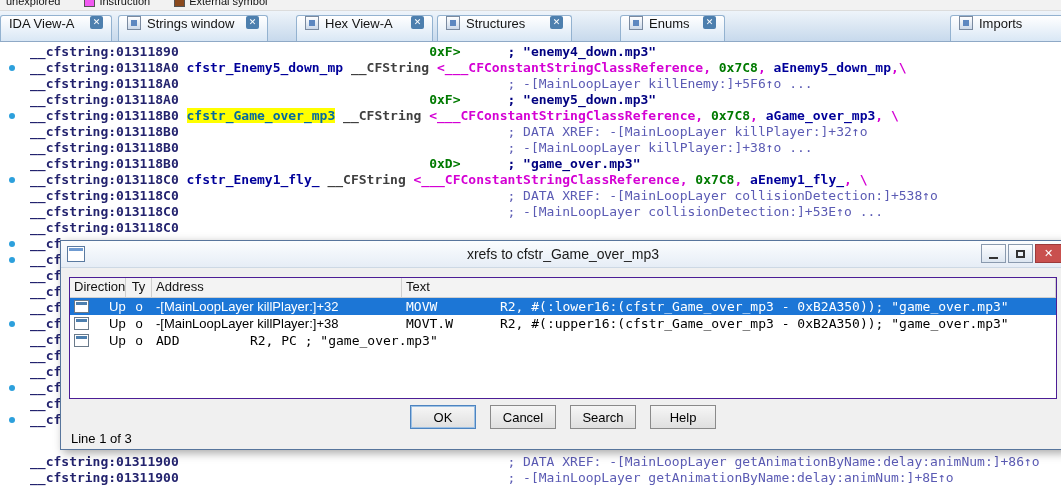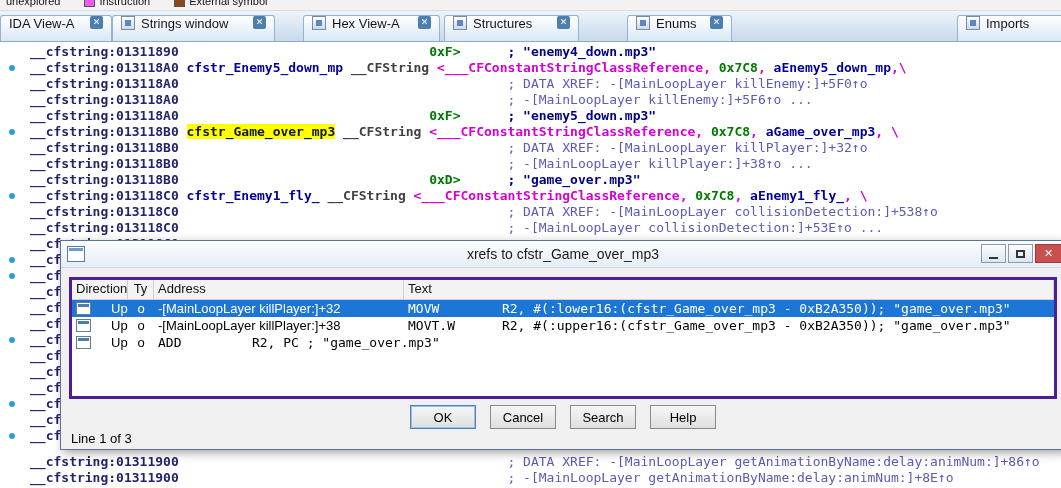--- a/index.html
+++ b/index.html
@@ -11,57 +11,57 @@
   .legend{height:10px;background:#f2f2f2;border-bottom:1px solid #dcdcdc;position:relative;overflow:hidden}
   .legend-inner{position:absolute;top:-5px;left:6px;display:flex;align-items:center;font-size:11px;color:#111;white-space:nowrap}
   .legend-item{display:flex;align-items:center;margin-right:24px}
   .swatch{width:9px;height:9px;border:1px solid #555;display:inline-block;margin-right:4px}
   
   .tabbar{height:30px;background:linear-gradient(#eef4fa,#c7d9ec);border-bottom:1px solid #8fa9c6;display:flex;align-items:flex-end;overflow:hidden}
   .tab{height:26px;display:flex;align-items:flex-start;gap:6px;padding:0 8px;box-sizing:border-box;
        background:linear-gradient(#ffffff,#d9e7f5);border:1px solid #93b2d0;border-bottom:none;
        border-radius:3px 3px 0 0;font-size:13px;color:#141414;flex:none;cursor:default}
   .tab:nth-child(1){width:112px}
-  .tab:nth-child(2){width:163px;}
+  .tab:nth-child(2){width:150px;margin-left:6px}
   .tab:nth-child(3){width:137px;margin-left:28px}
   .tab:nth-child(4){width:135px;margin-left:4px}
   .tab:nth-child(5){width:105px;margin-left:48px}
   .tab:nth-child(6){width:140px;margin-left:225px}
   .tab-label{flex:1;white-space:nowrap;overflow:hidden}
   .tab-close{width:13px;height:13px;background:#4d7fae;color:#fff;font-size:9px;line-height:13px;text-align:center;border-radius:2px;flex:none}
   .tab-icon{width:14px;height:14px;border:1px solid #7a8aa0;background:linear-gradient(#ffffff,#ccd9ea);box-sizing:border-box;position:relative;flex:none}
   .tab-icon::after{content:"";position:absolute;left:3px;top:3px;right:3px;bottom:3px;background:#5d87c0}
   
   .disasm{position:relative;height:447px;background:#fff;font-family:"DejaVu Sans Mono",monospace;
           font-size:13px;font-weight:bold;padding-top:2px;box-sizing:border-box}
   .dline{height:16px;line-height:16px;white-space:pre;padding-left:30px;position:relative}
   .dline .dot{position:absolute;left:9px;top:5px;width:6px;height:6px;border-radius:50%;background:#2da0dc}
   .addr{color:#23236e}
   .name{color:#00009a}
   .kw{color:#404040}
   .ext{color:#d400d4}
   .num{color:#007a00}
   .str{color:#000080}
   .xref{color:#5b5bb4;font-weight:normal}
-  .hl{background:#ffff00;color:#0f172a}
+  .hl{background:#ffff00;color:#0369a1}
   .bottom-lines{position:absolute;left:0;top:412px;width:100%}
   
   .dialog{position:absolute;left:60px;top:240px;width:1006px;height:210px;background:#f0f0f0;
           border:1px solid #57759c;box-shadow:3px 3px 9px rgba(0,0,0,.35);z-index:10;box-sizing:border-box}
   .titlebar{height:26px;background:linear-gradient(#fbfdfe,#e6edf6);border-bottom:1px solid #cdd8e4;position:relative;display:flex;align-items:center}
   .dialog-title{position:absolute;left:0;right:0;text-align:center;font-size:14px;color:#1a1a1a}
   .dialog-icon{margin-left:6px;width:16px;height:14px;border:1px solid #5a7aa0;background:#fff;position:relative;z-index:1}
   .dialog-icon::before{content:"";position:absolute;left:1px;right:1px;top:1px;height:3px;background:#6f9bd1}
   .winbtns{position:absolute;right:3px;top:3px;display:flex;gap:2px;z-index:2}
   .winbtn{width:25px;height:19px;border:1px solid #8a9aae;background:linear-gradient(#fcfdfe,#dde6f0);
           display:flex;align-items:center;justify-content:center;box-sizing:border-box;padding:0;font-size:10px;color:#333}
   .glyph-min{width:9px;height:2px;background:#333;margin-top:9px}
   .glyph-max{width:9px;height:8px;border:2px solid #333;box-sizing:border-box}
   .winbtn.close{background:#c9504e;border-color:#9c3a3a;color:#fff;width:27px;font-size:11px}
-  .xtable{position:absolute;left:8px;top:36px;width:988px;height:122px;background:#fff;border:3px solid #4c1d95;box-sizing:border-box;font-size:13px;overflow:hidden}
+  .xtable{position:absolute;left:8px;top:36px;width:988px;height:122px;background:#fff;border:1px solid #4c1d95;box-sizing:border-box;font-size:13px;overflow:hidden}
   .xhead{display:flex;height:20px;background:#f3f3f3;border-bottom:1px solid #cfcfcf;color:#111;box-sizing:border-box}
   .cell{padding:1px 4px;box-sizing:border-box;overflow:hidden;white-space:pre}
   .xhead .cell{border-right:1px solid #cfcfcf}
   .c0{width:56px;flex:none}
   .c1{width:26px;flex:none;text-align:center}
   .c2{width:250px;flex:none}
   .c3{flex:1}
   .xrow{display:flex;height:17px;align-items:center;color:#000}
   .xrow.selected{background:#1c76d6;color:#fff}
   .xrow .c0{display:flex;align-items:center;gap:20px}
@@ -121,21 +121,20 @@
     <div class="tab">
       <span class="tab-icon"></span>
       <span class="tab-label">Imports</span>
     </div>
   </div>
 
 <div class="disasm">
   <div id="dlines">
       <div class="dline"><span class="addr">__cfstring:01311890</span><span class="pad">                                </span><span class="num">0xF&gt;</span><span class="pad">      </span><span class="str">; "enemy4_down.mp3"</span></div>
       <div class="dline"><span class="dot"></span><span class="addr">__cfstring:013118A0</span><span class="pad"> </span><span class="name">cfstr_Enemy5_down_mp</span><span class="pad"> </span><span class="kw">__CFString</span><span class="pad"> </span><span class="ext">&lt;___CFConstantStringClassReference, </span><span class="num">0x7C8</span><span class="ext">, </span><span class="name">aEnemy5_down_mp</span><span class="ext">,\</span></div>
-      <div class="dline"><span class="addr">__cfstring:013118A0</span><span class="pad">                                          </span><span class="xref">; DATA XREF: -[MainLoopLayer killEnemy:]+5F0↑o</span></div>
       <div class="dline"><span class="addr">__cfstring:013118A0</span><span class="pad">                                          </span><span class="xref">; -[MainLoopLayer killEnemy:]+5F6↑o ...</span></div>
       <div class="dline"><span class="addr">__cfstring:013118A0</span><span class="pad">                                </span><span class="num">0xF&gt;</span><span class="pad">      </span><span class="str">; "enemy5_down.mp3"</span></div>
       <div class="dline"><span class="dot"></span><span class="addr">__cfstring:013118B0</span><span class="pad"> </span><span class="hl">cfstr_Game_over_mp3</span><span class="pad"> </span><span class="kw">__CFString</span><span class="pad"> </span><span class="ext">&lt;___CFConstantStringClassReference, </span><span class="num">0x7C8</span><span class="ext">, </span><span class="name">aGame_over_mp3</span><span class="ext">, \</span></div>
       <div class="dline"><span class="addr">__cfstring:013118B0</span><span class="pad">                                          </span><span class="xref">; DATA XREF: -[MainLoopLayer killPlayer:]+32↑o</span></div>
       <div class="dline"><span class="addr">__cfstring:013118B0</span><span class="pad">                                          </span><span class="xref">; -[MainLoopLayer killPlayer:]+38↑o ...</span></div>
       <div class="dline"><span class="addr">__cfstring:013118B0</span><span class="pad">                                </span><span class="num">0xD&gt;</span><span class="pad">      </span><span class="str">; "game_over.mp3"</span></div>
       <div class="dline"><span class="dot"></span><span class="addr">__cfstring:013118C0</span><span class="pad"> </span><span class="name">cfstr_Enemy1_fly_</span><span class="pad"> </span><span class="kw">__CFString</span><span class="pad"> </span><span class="ext">&lt;___CFConstantStringClassReference, </span><span class="num">0x7C8</span><span class="ext">, </span><span class="name">aEnemy1_fly_</span><span class="ext">, \</span></div>
       <div class="dline"><span class="addr">__cfstring:013118C0</span><span class="pad">                                          </span><span class="xref">; DATA XREF: -[MainLoopLayer collisionDetection:]+538↑o</span></div>
       <div class="dline"><span class="addr">__cfstring:013118C0</span><span class="pad">                                          </span><span class="xref">; -[MainLoopLayer collisionDetection:]+53E↑o ...</span></div>
       <div class="dline"><span class="addr">__cfstring:013118C0</span></div>

